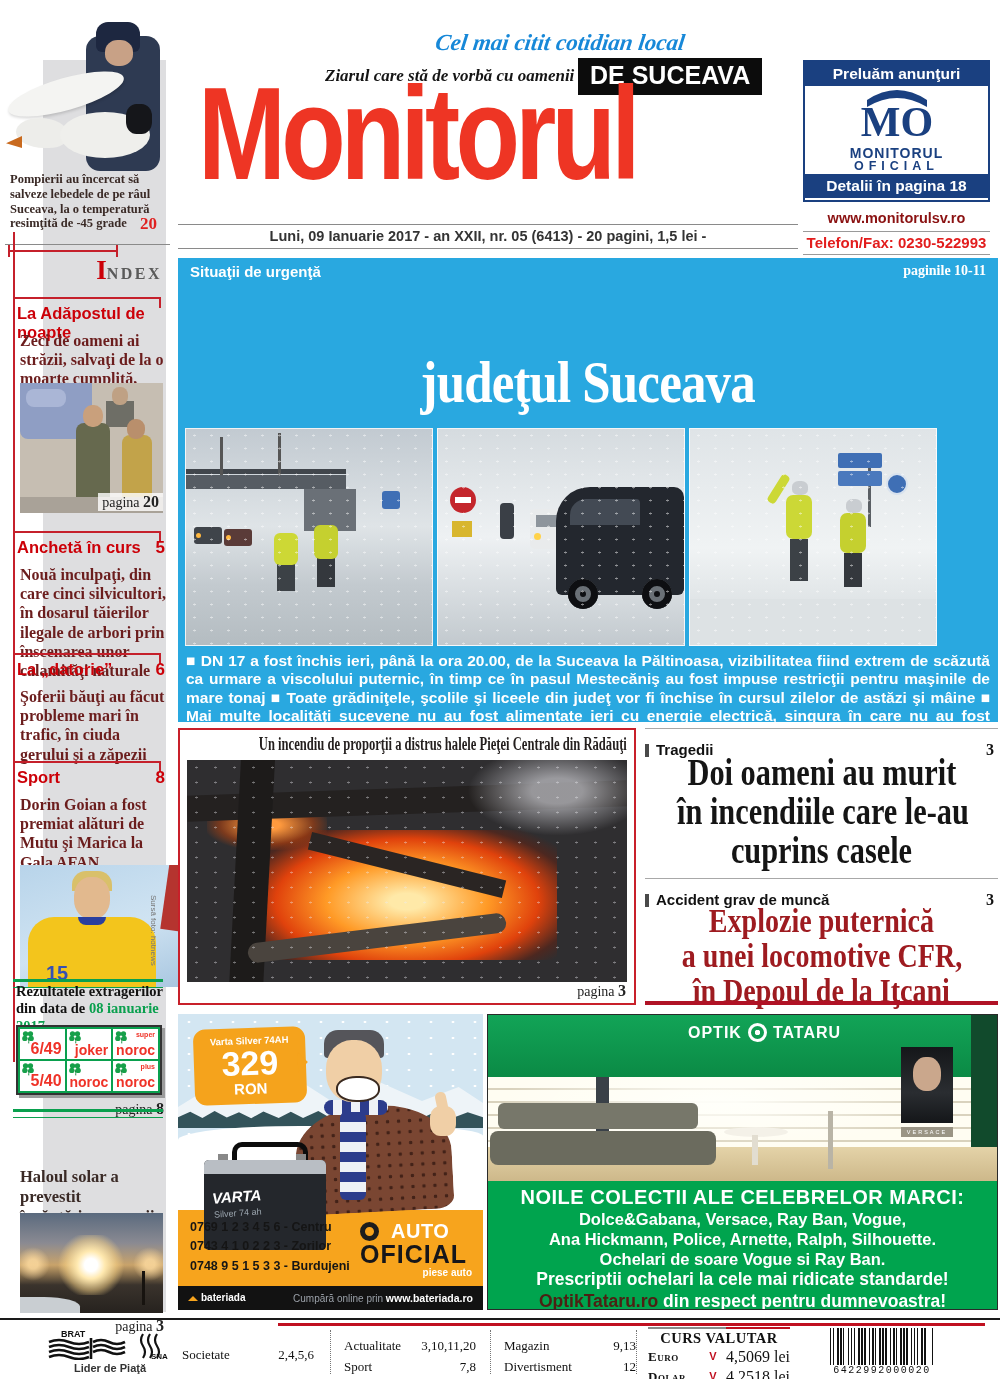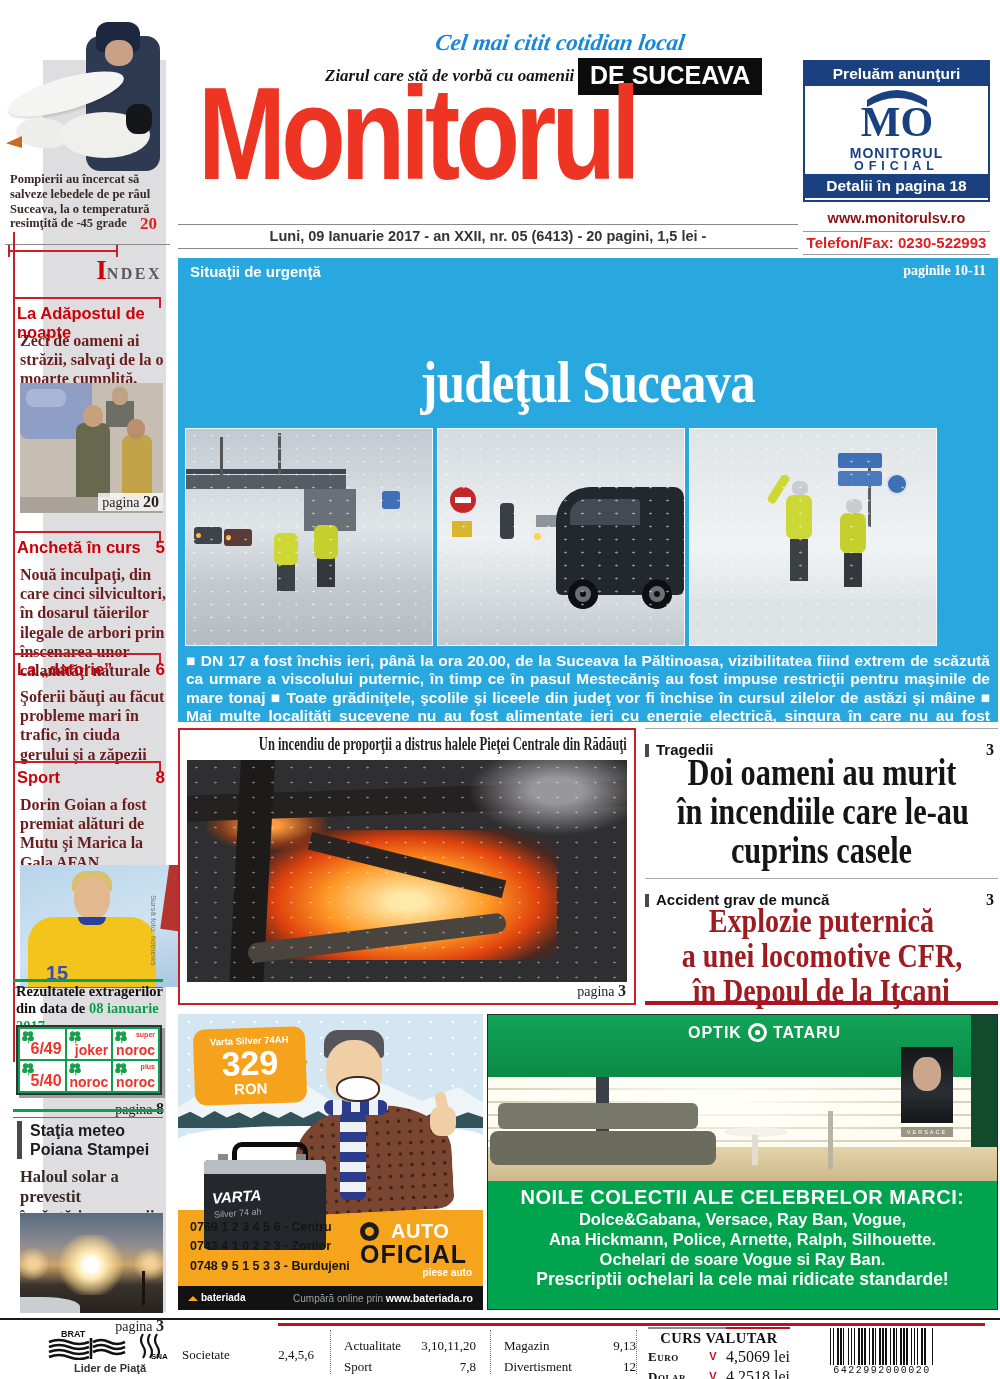--- a/index.html
+++ b/index.html
@@ -472,21 +472,20 @@
           </svg>
         <span class="lsup">plus</span>
         <span class="lval sm">noroc</span>
       </div>
     </div>
     <div id="lot-page" class="pgref">
       <span>pagina</span> <b>8</b>
     </div>
     <div class="greenbar" style="top:854px"></div>
 
-    <div id="meteo-head">Staţia meteo Poiana Stampei</div>
     <div id="meteo-teaser">Haloul solar a prevestit înrăutăţirea vremii</div>
     <div id="halo">
       <div class="g1"></div>
         <div class="g2"></div>
       <div class="sun"></div>
       <div class="snow"></div>
       <div class="tree"></div>
     </div>
     <div id="halo-page" class="pgref">
       <span>pagina</span> <b>3</b>
@@ -655,20 +654,23 @@
       <span>OPTIK</span>
       <span id="op-ring"></span>
       <span>TATARU</span>
     </div>
     <div id="op-band">
       <div class="t1" style="position:static">NOILE COLECTII ALE CELEBRELOR MARCI:</div>
       <div class="t2" style="position:static">Dolce&amp;Gabana, Versace, Ray Ban, Vogue,</div>
       <div class="t2" style="position:static">Ana Hickmann, Police, Arnette, Ralph, Silhouette.</div>
       <div class="t2" style="position:static">Ochelari de soare Vogue si Ray Ban.</div>
       <div class="t5" style="position:static">Prescriptii ochelari la cele mai ridicate standarde!</div>
+      <div class="t5" style="position:static">
+        <span id="op-brand">OptikTataru.ro</span><span> din respect pentru dumnevoastra!</span>
+      </div>
     </div>
   </div>
 
   <div class="a" id="footer-line"></div>
   <div class="a" id="footer-red"></div>
 
   <div class="a" id="brat">
     <svg width="126" height="32" viewBox="0 0 126 32">
       <text x="14" y="9" font-size="9" font-weight="bold" font-family="Liberation Sans,sans-serif" fill="#111">BRAT</text>
       <g stroke="#111" stroke-width="2.6" fill="none">

